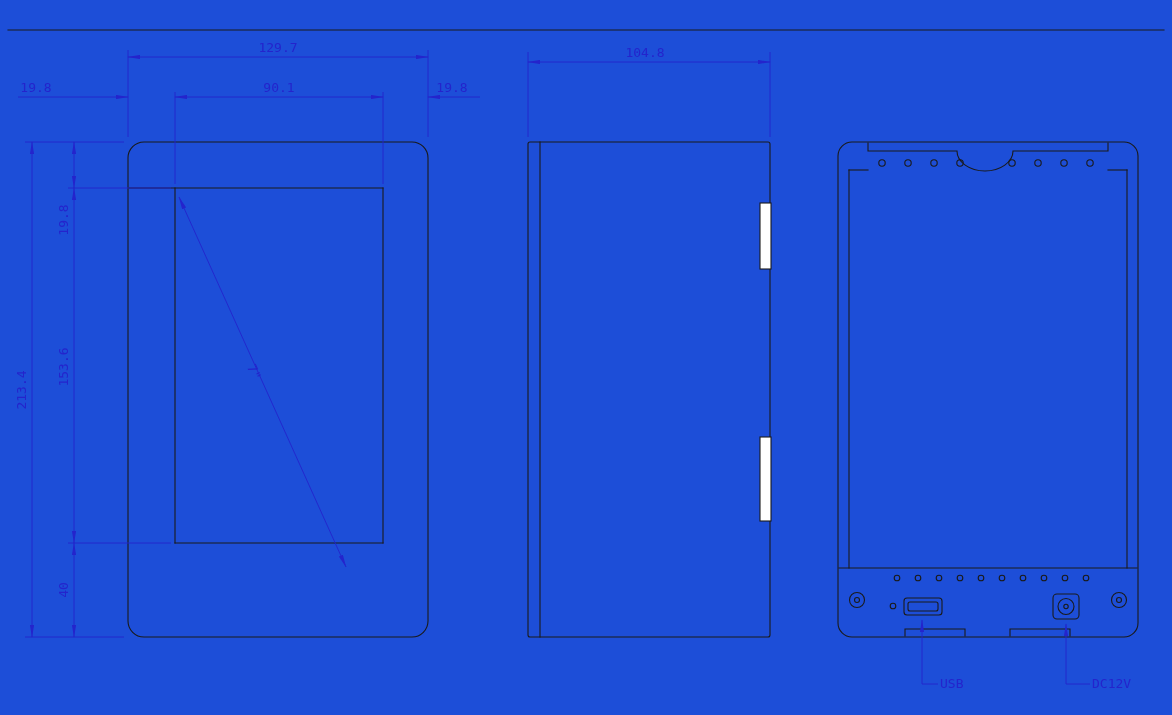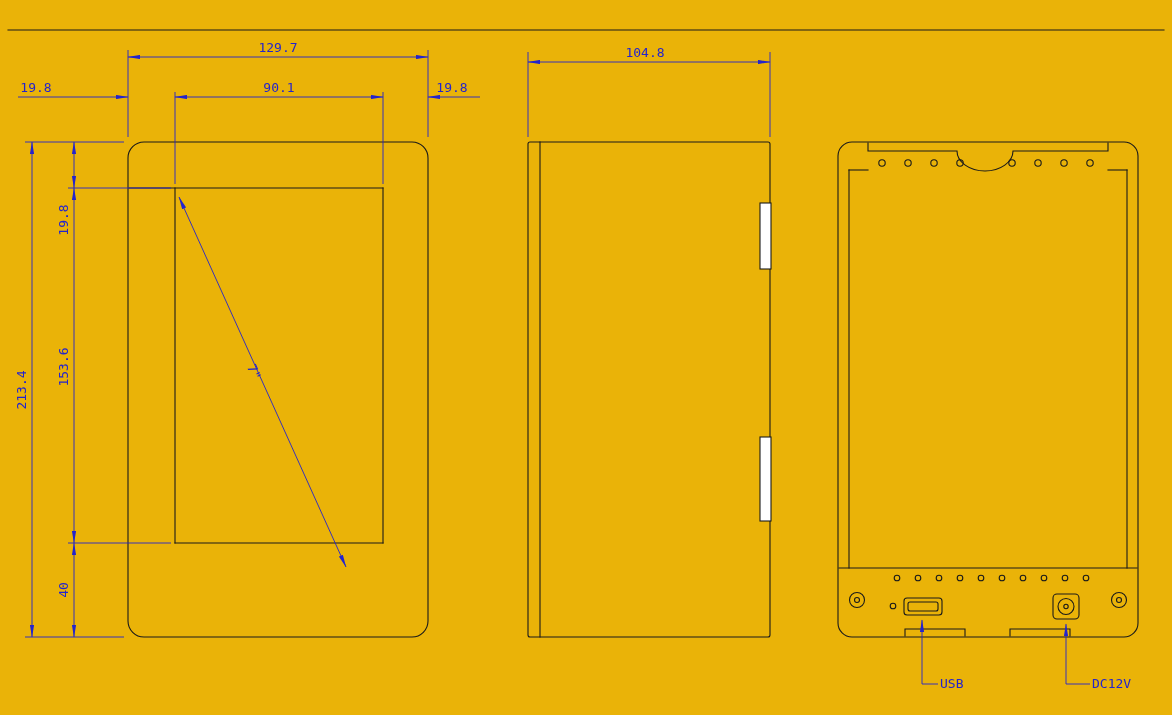--- a/index.html
+++ b/index.html
@@ -1,17 +1,17 @@
 <!DOCTYPE html>
 <html style="--line: #1a1a1a; --dimension: #2424cc;"><head>
 <meta charset="utf-8">
 <style>
   :root { --line:#1a1a1a; --dimension:#2424cc; }
   html,body{margin:0;padding:0;background:#ffffff;}
-  .stage{position:relative;width:1172px;height:715px;background:#eab308;overflow:hidden;}
+  .stage{position:relative;width:1172px;height:715px;background:#1d4ed8;overflow:hidden;}
   svg{display:block;}
   .bline{stroke:var(--line);stroke-width:1.1;fill:none;stroke-linecap:square;}
   .bfill{stroke:var(--line);stroke-width:1.1;fill:#ffffff;}
   .dline{stroke:var(--dimension);stroke-width:0.9;fill:none;}
   .dfill{fill:var(--dimension);}
   text.dtext{fill:var(--dimension);font-family:"DejaVu Sans Mono","Liberation Mono",monospace;font-size:13px;text-anchor:middle;}
   text.dtext.anchor-start{text-anchor:start;}
 </style>
 </head>
 <body>

